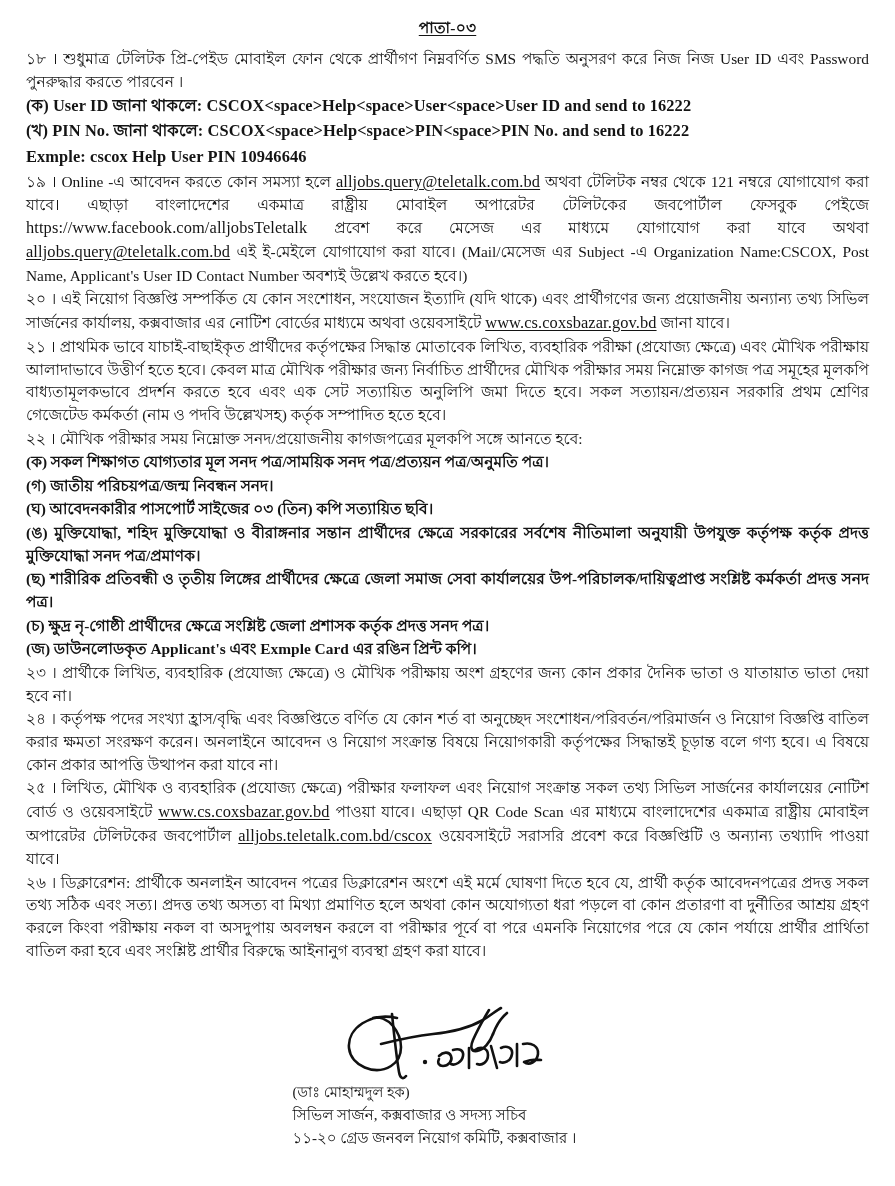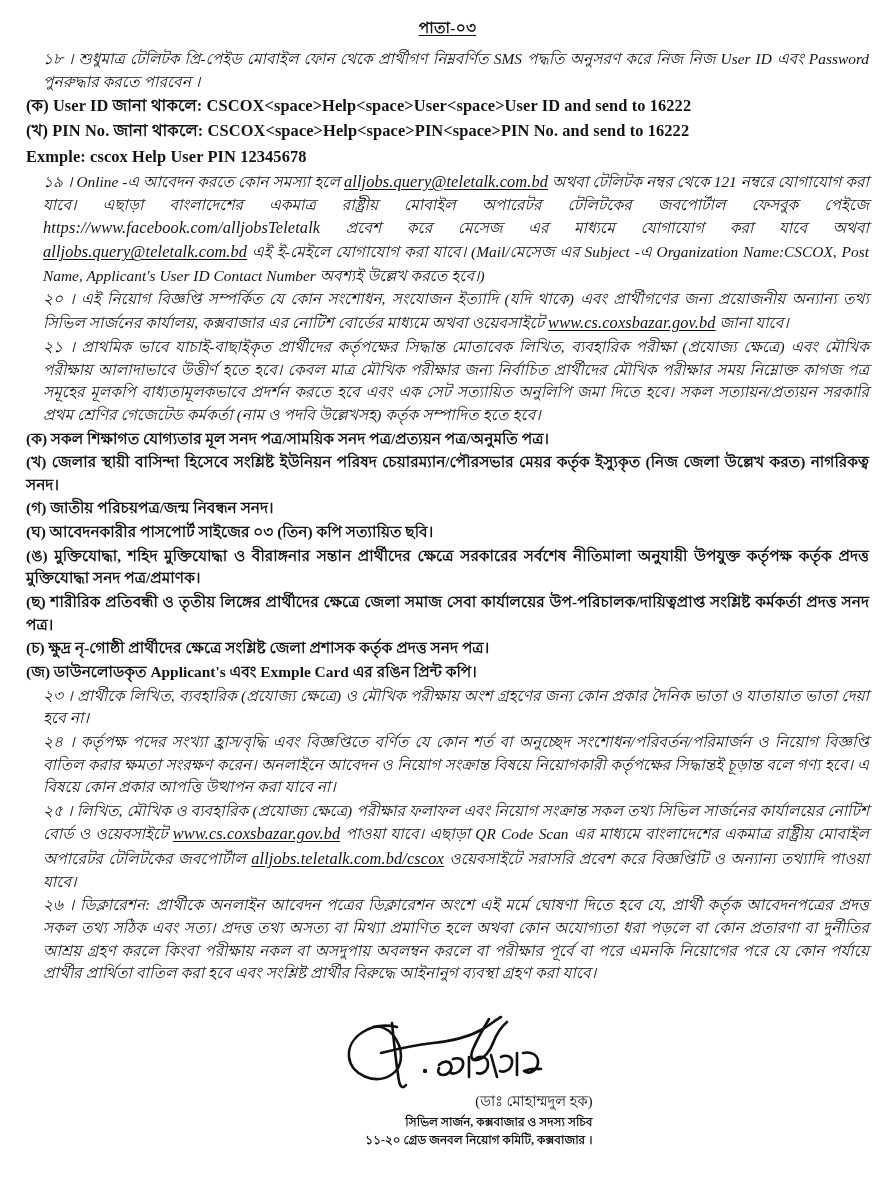--- a/index.html
+++ b/index.html
@@ -31,25 +31,24 @@
     text-decoration: underline;
     text-underline-offset: 2px;
   }
   .body-block {
     font-size: 15.4px;
     line-height: 1.47;
     text-align: justify;
     text-justify: inter-word;
   }
   p.para {
-    margin: 0 0 1px 17px;
+    margin: 0 0 1px 0;
     text-align: justify;
     text-align-last: left;
     word-spacing: 0.1px;
-    font-style: italic;
   }
   p.para.just-full {
     text-align: justify;
   }
   p.sub {
     margin: 0 0 1px 0;
     text-align: justify;
     text-align-last: left;
     font-weight: bold;
   }
@@ -65,70 +64,70 @@
   .sig-block {
     position: absolute;
     left: 0;
     right: 26px;
     bottom: 36px;
     text-align: center;
     width: 100%;
   }
   .sig-inner {
     display: inline-block;
-    text-align: right;
+    text-align: left;
     margin-right: 10px;
   }
   .sig-mark {
     height: 84px;
     position: relative;
     width: 300px;
     margin: 0 auto -6px auto;
   }
   .sig-mark svg { display: block; }
   .sig-name {
     font-size: 14.6px;
     margin: 0;
     line-height: 1.5;
   }
   .sig-line {
-    font-size: 12px;
+    font-size: 15px;
     margin: 0;
     line-height: 1.55;
-    font-weight: 700;
+    font-weight: 400;
   }
 </style>
 </head>
 <body>
 
 <div class="page">
 
   <div class="page-header">পাতা-০৩</div>
 
   <div class="body-block">
 
     <p class="para just-full">১৮ । শুধুমাত্র টেলিটক প্রি-পেইড মোবাইল ফোন থেকে প্রার্থীগণ নিম্নবর্ণিত SMS পদ্ধতি অনুসরণ করে নিজ নিজ User ID এবং Password পুনরুদ্ধার করতে পারবেন ।</p>
 
     <p class="sub lat">(ক) User ID জানা থাকলে: CSCOX&lt;space&gt;Help&lt;space&gt;User&lt;space&gt;User ID and send to 16222</p>
 
 
     <p class="sub lat">(খ) PIN No. জানা থাকলে: CSCOX&lt;space&gt;Help&lt;space&gt;PIN&lt;space&gt;PIN No. and send to 16222</p>
 
-    <p class="sub lat">Exmple: cscox Help User PIN 12345678</p>
+    <p class="sub lat">Exmple: cscox Help User PIN 10946646</p>
 
     <p class="para just-full"><span>১৯ । Online -এ আবেদন করতে কোন সমস্যা হলে </span><span class="lat u">alljobs.query@teletalk.com.bd</span><span> অথবা টেলিটক নম্বর থেকে 121 নম্বরে যোগাযোগ করা যাবে। এছাড়া বাংলাদেশের একমাত্র রাষ্ট্রীয় মোবাইল অপারেটর টেলিটকের জবপোর্টাল ফেসবুক পেইজে </span><span class="lat">https://www.facebook.com/alljobsTeletalk</span><span> প্রবেশ করে মেসেজ এর মাধ্যমে যোগাযোগ করা যাবে অথবা </span><span class="lat u">alljobs.query@teletalk.com.bd</span><span> এই ই-মেইলে যোগাযোগ করা যাবে। (Mail/মেসেজ এর Subject -এ Organization Name:CSCOX, Post Name, Applicant's User ID Contact Number অবশ্যই উল্লেখ করতে হবে।)</span></p>
 
     <p class="para just-full"><span>২০ । এই নিয়োগ বিজ্ঞপ্তি সম্পর্কিত যে কোন সংশোধন, সংযোজন ইত্যাদি (যদি থাকে) এবং প্রার্থীগণের জন্য প্রয়োজনীয় অন্যান্য তথ্য সিভিল সার্জনের কার্যালয়, কক্সবাজার এর নোটিশ বোর্ডের মাধ্যমে অথবা ওয়েবসাইটে </span><span class="lat u">www.cs.coxsbazar.gov.bd</span><span> জানা যাবে।</span></p>
 
     <p class="para just-full">২১ । প্রাথমিক ভাবে যাচাই-বাছাইকৃত প্রার্থীদের কর্তৃপক্ষের সিদ্ধান্ত মোতাবেক লিখিত, ব্যবহারিক পরীক্ষা (প্রযোজ্য ক্ষেত্রে) এবং মৌখিক পরীক্ষায় আলাদাভাবে উত্তীর্ণ হতে হবে। কেবল মাত্র মৌখিক পরীক্ষার জন্য নির্বাচিত প্রার্থীদের মৌখিক পরীক্ষার সময় নিম্নোক্ত কাগজ পত্র সমূহের মূলকপি বাধ্যতামূলকভাবে প্রদর্শন করতে হবে এবং এক সেট সত্যায়িত অনুলিপি জমা দিতে হবে। সকল সত্যায়ন/প্রত্যয়ন সরকারি প্রথম শ্রেণির গেজেটেড কর্মকর্তা (নাম ও পদবি উল্লেখসহ) কর্তৃক সম্পাদিত হতে হবে।</p>
 
+    <p class="para">২২ । মৌখিক পরীক্ষার সময় নিম্নোক্ত সনদ/প্রয়োজনীয় কাগজপত্রের মূলকপি সঙ্গে আনতে হবে:</p>
 
     <p class="sub">(ক) সকল শিক্ষাগত যোগ্যতার মূল সনদ পত্র/সাময়িক সনদ পত্র/প্রত্যয়ন পত্র/অনুমতি পত্র।</p>
 
-    <p class="sub just-full">(খ) জেলার স্থায়ী বাসিন্দা হিসেবে সংশ্লিষ্ট ইউনিয়ন পরিষদ চেয়ারম্যান/পৌরসভার মেয়র কর্তৃক ইস্যুকৃত (নিজ জেলা উল্লেখ করত) নাগরিকত্ব সনদ।</p>
 
     <p class="sub">(গ) জাতীয় পরিচয়পত্র/জন্ম নিবন্ধন সনদ।</p>
 
     <p class="sub">(ঘ) আবেদনকারীর পাসপোর্ট সাইজের ০৩ (তিন) কপি সত্যায়িত ছবি।</p>
 
     <p class="sub just-full">(ঙ) মুক্তিযোদ্ধা, শহিদ মুক্তিযোদ্ধা ও বীরাঙ্গনার সন্তান প্রার্থীদের ক্ষেত্রে সরকারের সর্বশেষ নীতিমালা অনুযায়ী উপযুক্ত কর্তৃপক্ষ কর্তৃক প্রদত্ত মুক্তিযোদ্ধা সনদ পত্র/প্রমাণক।</p>
 
     <p class="sub just-full">(ছ) শারীরিক প্রতিবন্ধী ও তৃতীয় লিঙ্গের প্রার্থীদের ক্ষেত্রে জেলা সমাজ সেবা কার্যালয়ের উপ-পরিচালক/দায়িত্বপ্রাপ্ত সংশ্লিষ্ট কর্মকর্তা প্রদত্ত সনদ পত্র।</p>
 
     <p class="sub">(চ) ক্ষুদ্র নৃ-গোষ্ঠী প্রার্থীদের ক্ষেত্রে সংশ্লিষ্ট জেলা প্রশাসক কর্তৃক প্রদত্ত সনদ পত্র।</p>

